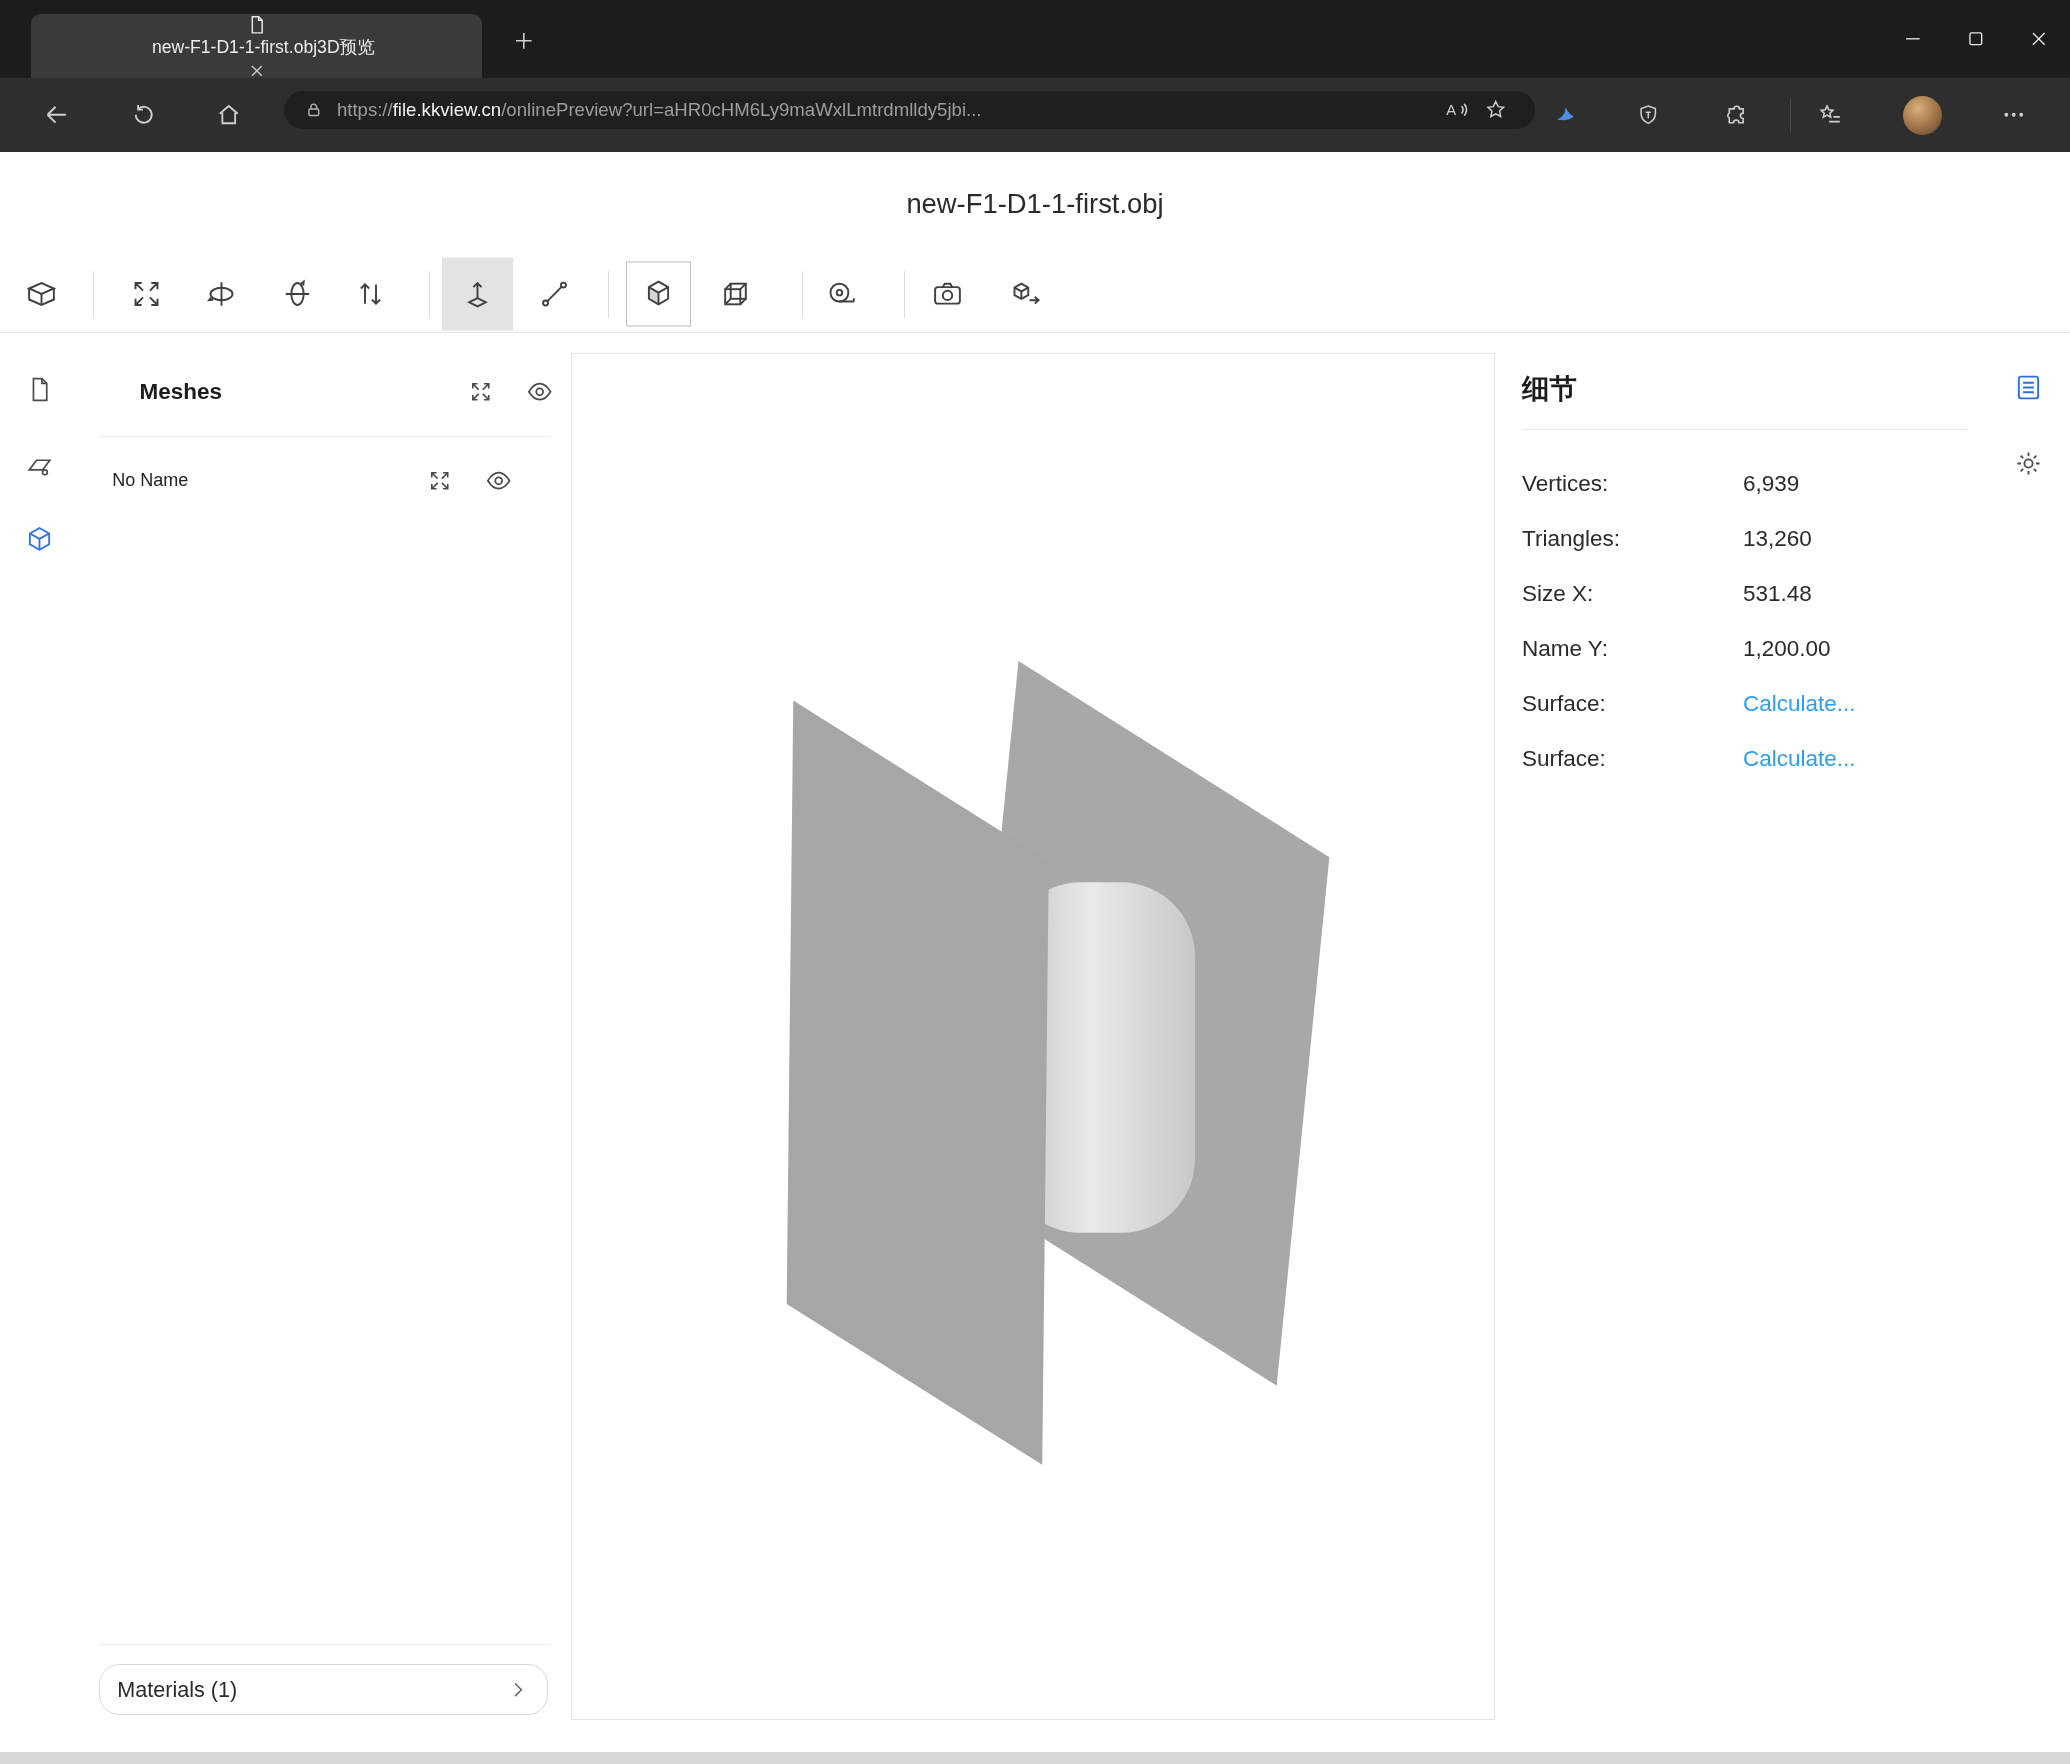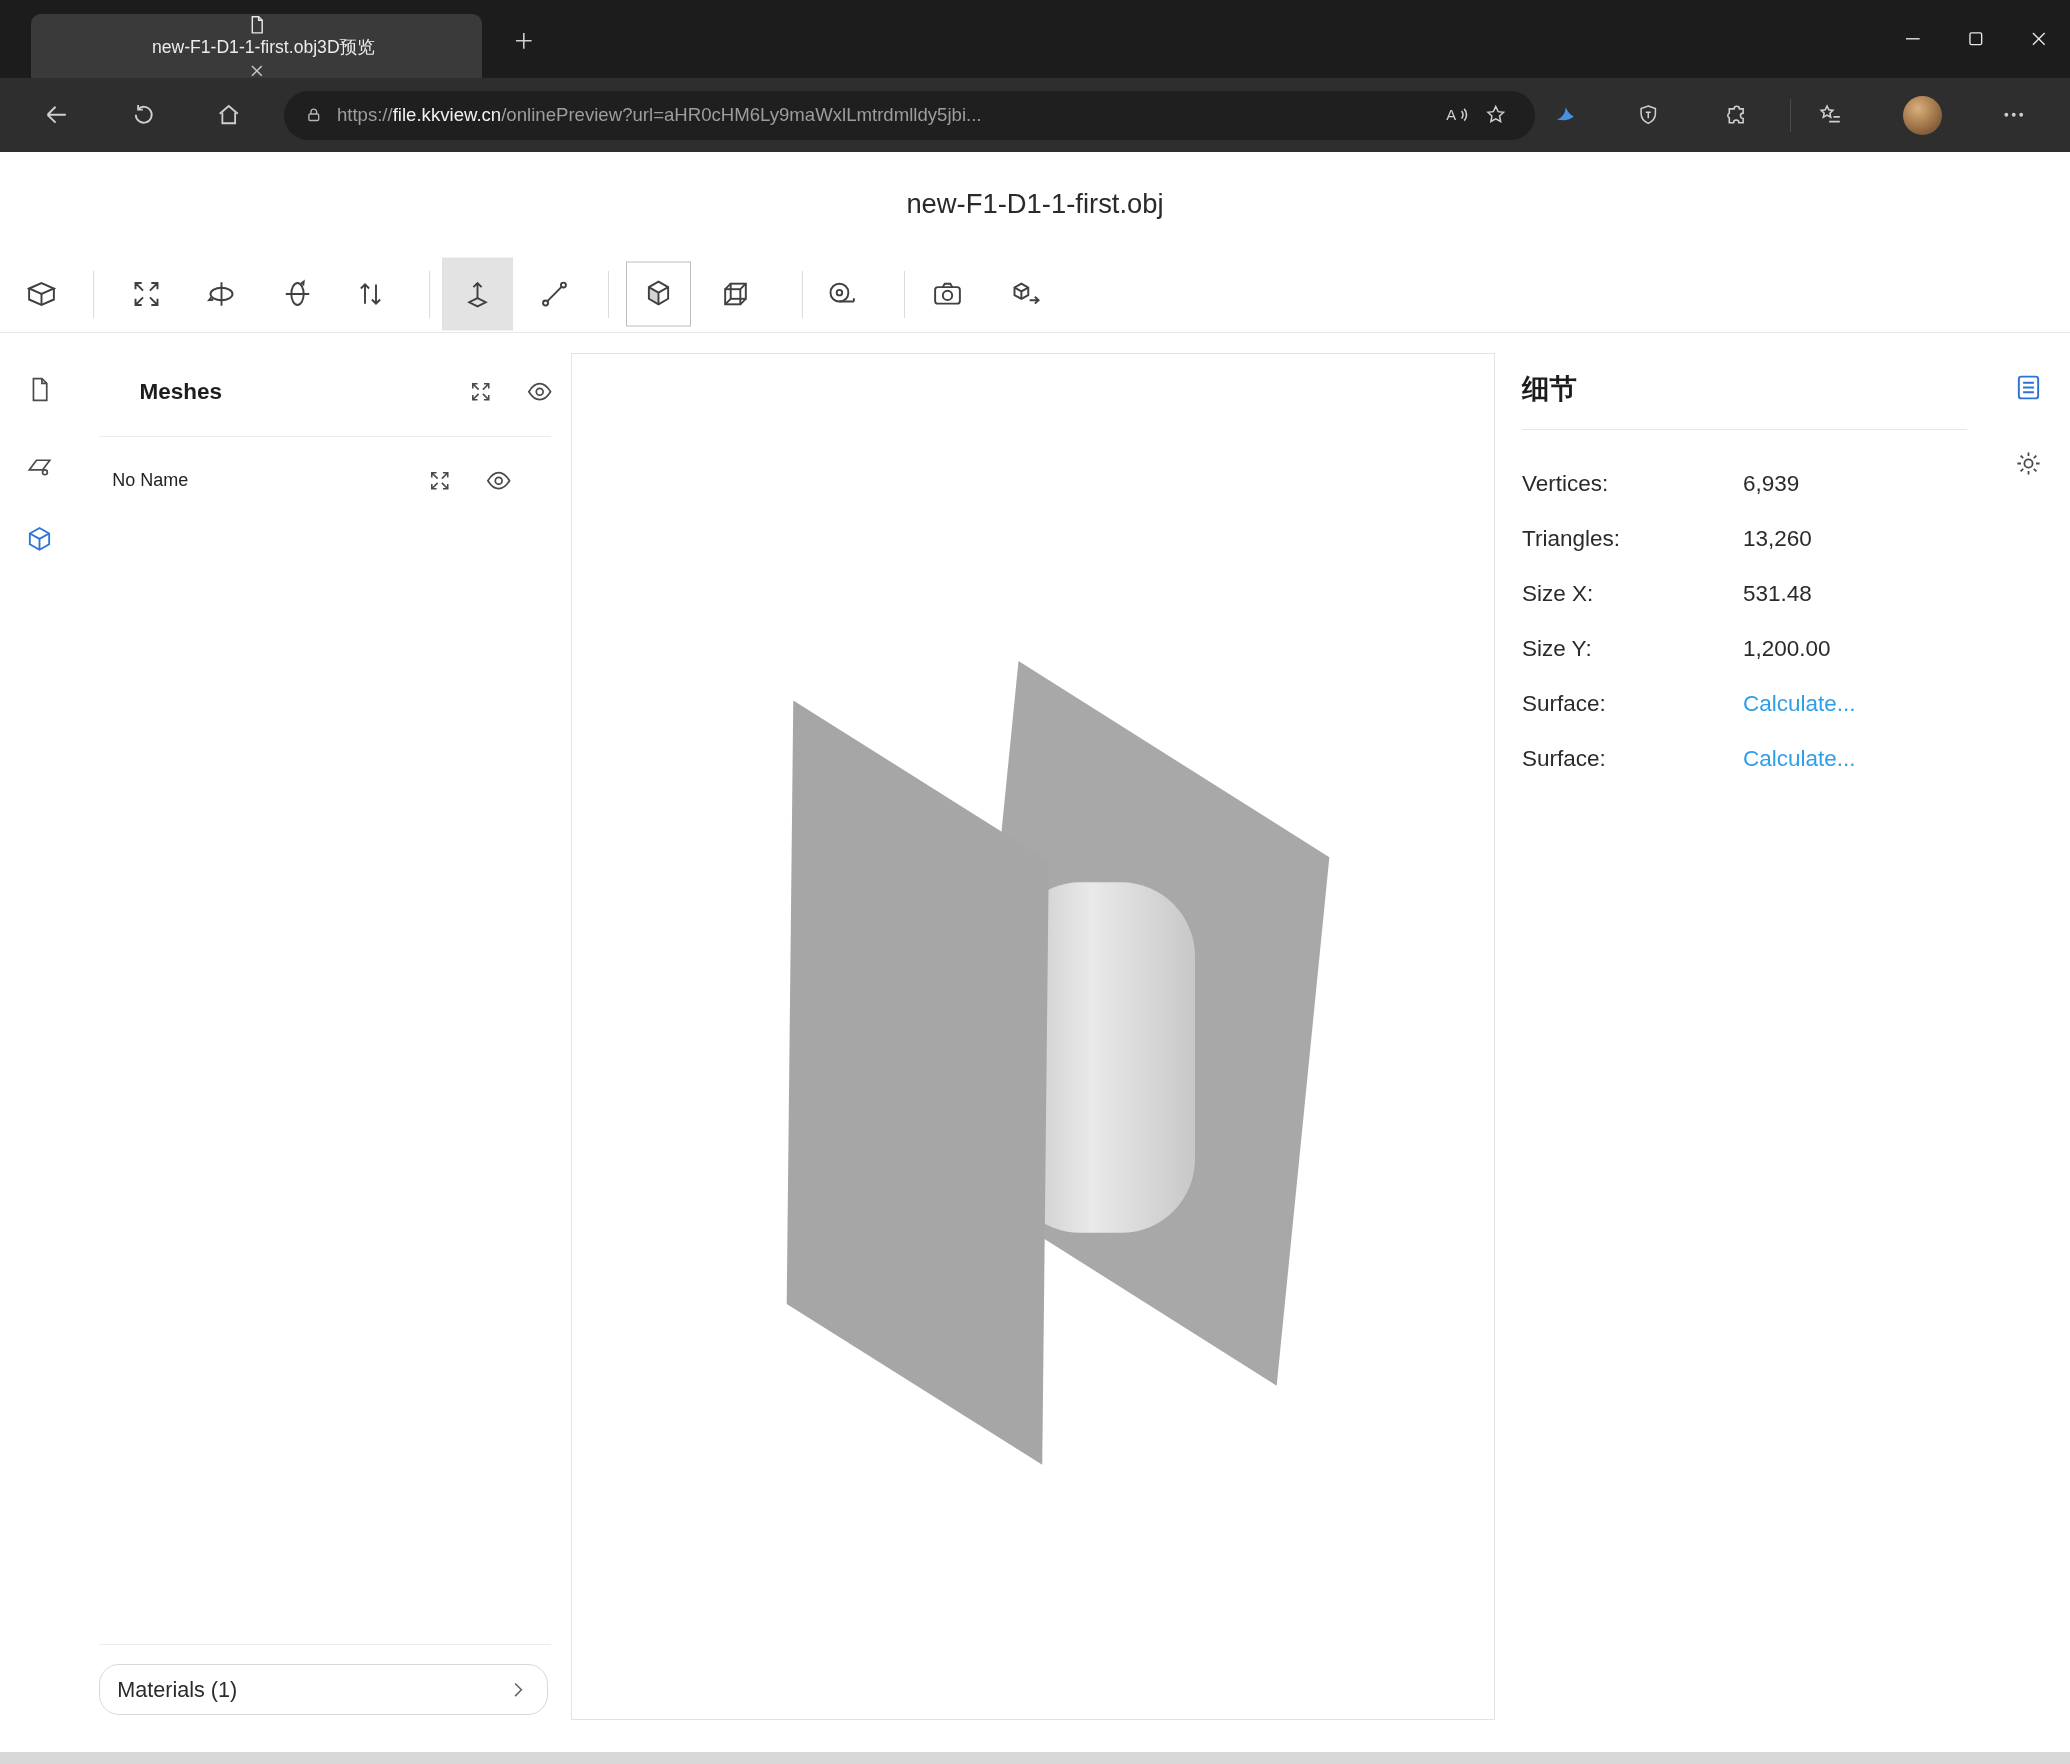--- a/index.html
+++ b/index.html
@@ -16,21 +16,21 @@
   .tab{position:absolute;left:31px;top:13.7px;width:451px;height:65px;background:#3a3a3a;
     border-radius:9.8px 9.8px 0 0;display:flex;align-items:center;padding:0 17.6px;color:#ececec;flex-direction:column;}
   .tab-title{font-size:17.6px;margin-left:13.7px;flex:1;white-space:nowrap;overflow:hidden;}
   .newtab{position:absolute;left:502px;top:19.6px;width:43px;height:43px;display:flex;
     align-items:center;justify-content:center;}
   .win-controls{position:absolute;right:0;top:0;height:78px;display:flex;}
   .win-btn{width:63px;height:78px;display:flex;align-items:center;justify-content:center;}
 
   .navbar{position:absolute;top:78px;left:0;width:2070px;height:74px;background:#2e2e2e;}
   .nav-icon{position:absolute;top:15.7px;width:43px;height:43px;display:flex;align-items:center;justify-content:center;}
-  .address{position:absolute;left:284px;top:12.7px;width:1251px;height:49px;background:#1f1f1f;
+  .address{position:absolute;left:284px;top:12.7px;width:1251px;height:38px;background:#1f1f1f;
     border-radius:24.5px;display:flex;align-items:center;padding:0 19.6px;}
   .url{font-size:18.6px;white-space:nowrap;overflow:hidden;margin-left:13.7px;flex:1;}
   .url .dim{color:#9d9d9d;}
   .url .dom{color:#f1f1f1;}
   .pill-icon{width:39px;height:39px;display:flex;align-items:center;justify-content:center;flex:none;}
   .nav-divider{position:absolute;left:1790px;top:20.6px;width:1px;height:33px;background:#4a4a4a;}
   .avatar{position:absolute;left:1903px;top:17.6px;width:39px;height:39px;border-radius:50%;
     background:radial-gradient(circle at 38% 32%,#d8b07c 0%,#a97c4e 45%,#5d4128 100%);}
 
   
@@ -373,21 +373,21 @@
       </div>
       <div class="drow">
         <span class="dlabel">Triangles:</span>
         <span class="dvalue">13,260</span>
       </div>
       <div class="drow">
         <span class="dlabel">Size X:</span>
         <span class="dvalue">531.48</span>
       </div>
       <div class="drow">
-        <span class="dlabel">Size Y:</span>
+        <span class="dlabel">Name Y:</span>
         <span class="dvalue">1,200.00</span>
       </div>
       <div class="drow">
         <span class="dlabel">Surface:</span>
         <span class="dvalue link">Calculate...</span>
       </div>
       <div class="drow">
         <span class="dlabel">Surface:</span>
         <span class="dvalue link">Calculate...</span>
       </div>

